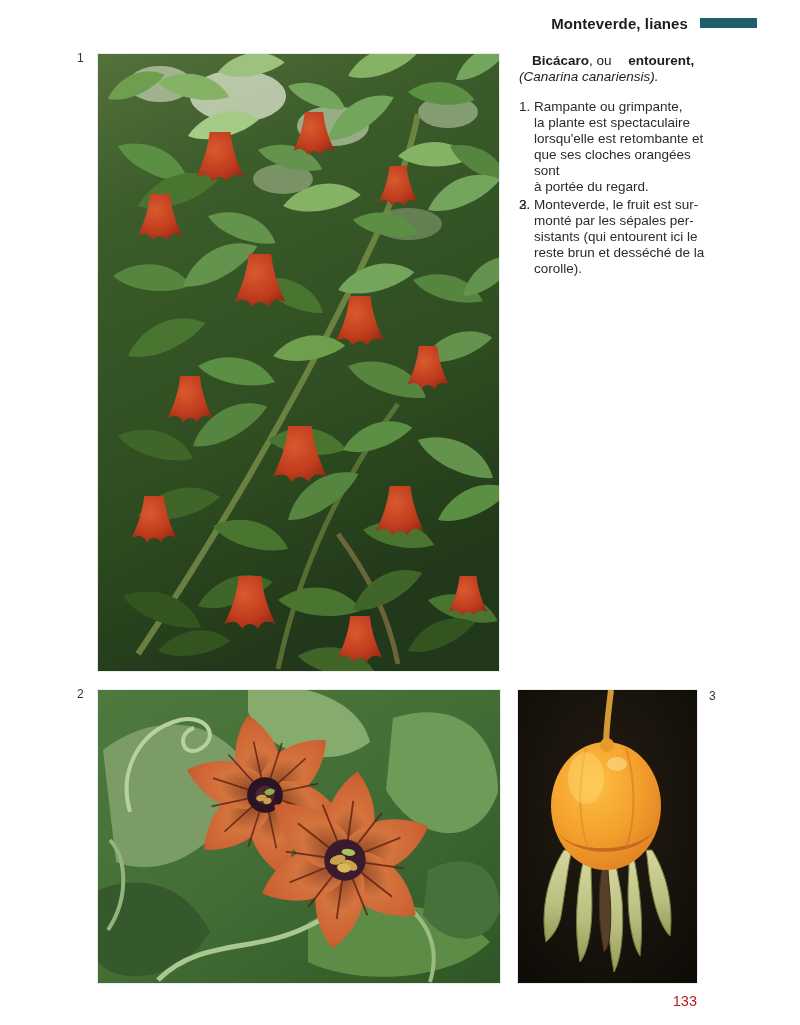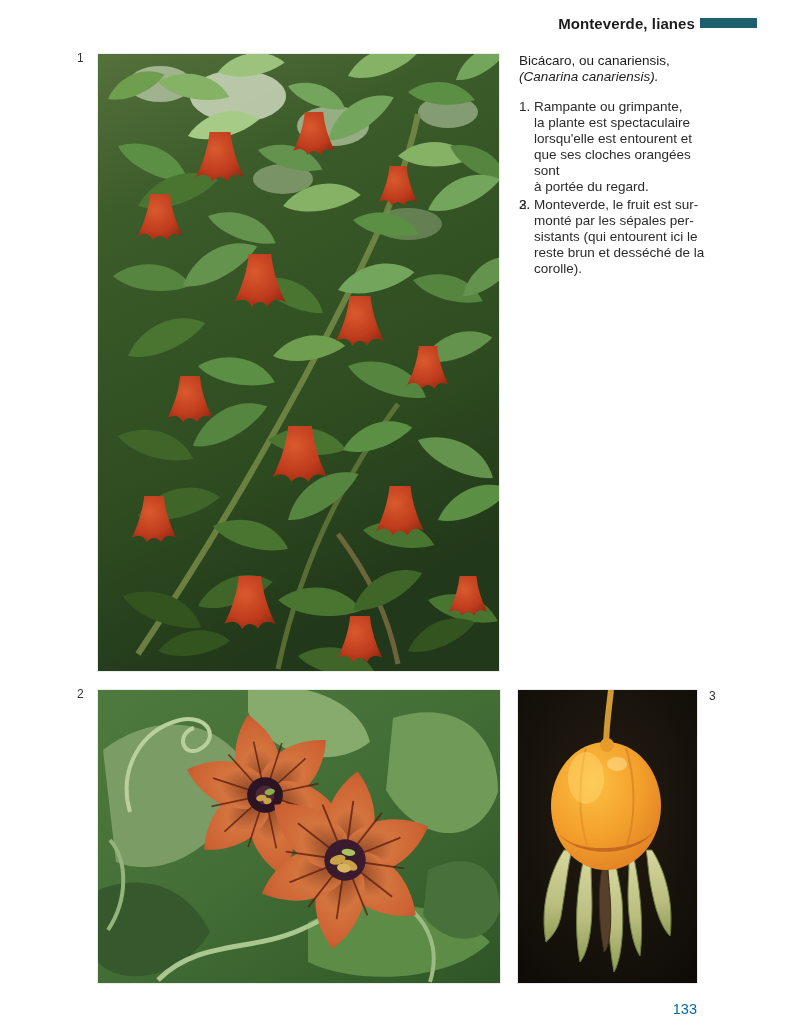--- a/index.html
+++ b/index.html
@@ -3,44 +3,44 @@
 <meta charset="utf-8">
 <style>
   html,body{margin:0;padding:0;background:#e8e8e8;}
   .page{
     position:relative;width:800px;height:1025px;background:#ffffff;
     font-family:"Liberation Sans","DejaVu Sans",sans-serif;
     margin:0 auto;overflow:hidden;color:#2b2b2b;
   }
   
   .header{position:absolute;top:15px;left:0;width:757px;height:16px;
-    display:flex;justify-content:flex-end;align-items:center;gap:5px;}
+    display:flex;justify-content:flex-end;align-items:center;gap:12px;}
   .header-title{font-size:15px;font-weight:bold;color:#1c1c1c;letter-spacing:0.1px;}
   .header-bar{width:57px;height:10px;background:#1d5f6d;}
   
   .photo{position:absolute;overflow:hidden;box-shadow:0 0 0 1px rgba(0,0,0,0.08);}
   .photo svg{display:block;width:100%;height:100%;}
   .photo1{left:98px;top:54px;width:401px;height:617px;}
   .photo2{left:98px;top:690px;width:402px;height:293px;}
   .photo3{left:518px;top:690px;width:179px;height:293px;}
   .fig-num{position:absolute;font-size:12px;color:#333;}
   .fig-num1{left:77px;top:51px;}
   .fig-num2{left:77px;top:687px;}
   .fig-num3{left:709px;top:689px;}
   
   .text-col{position:absolute;left:519px;top:53px;width:198px;font-size:13.5px;line-height:16px;}
   .article-title{margin:0;font-size:13.5px;line-height:16px;color:#1c1c1c;}
-  .article-title .b{font-weight:normal;}
+  .article-title .b{font-weight:bold;margin-left:13px;}
   .latin{font-style:italic;}
   .item-list{margin-top:14px;}
   .item{position:relative;padding-left:15px;margin-bottom:2px;line-height:16px;}
   .item .num{position:absolute;left:0;top:0;}
   .item .txt{white-space:pre-line;}
   
-  .page-number{position:absolute;top:993px;right:103px;font-size:14.5px;color:#0369a1;margin-top:8px;}
+  .page-number{position:absolute;top:993px;right:103px;font-size:14.5px;color:#b91c1c;}
 </style>
 </head>
 <body>
 
 <div class="page">
 
   <div class="header">
     <span class="header-title">Monteverde, lianes</span>
     <span class="header-bar"></span>
   </div>
@@ -283,29 +283,29 @@
       <path d="M68,58 C60,90 60,130 70,158" stroke="#e08a25" stroke-width="2" fill="none" opacity="0.6"></path>
       <path d="M108,58 C118,90 118,130 108,158" stroke="#d07a22" stroke-width="2" fill="none" opacity="0.6"></path>
       <ellipse cx="68" cy="88" rx="18" ry="26" fill="#ffd971" opacity="0.45"></ellipse>
       <ellipse cx="99" cy="74" rx="10" ry="7" fill="#ffe59a" opacity="0.5"></ellipse>
       <circle cx="89" cy="55" r="7" fill="#e69a28"></circle>
     </svg>
   </div>
 
   <div class="text-col">
     <p class="article-title">
-      <span class="b">Bicácaro</span><span>, ou </span><span class="b">canariensis,</span><br>
+      <span class="b">Bicácaro</span><span>, ou </span><span class="b">entourent,</span><br>
       <span class="latin">(Canarina canariensis).</span>
     </p>
     <div class="item-list">
       <div class="item">
         <span class="num">1.</span>
         <span class="txt">Rampante ou grimpante,
 la plante est spectaculaire
-lorsqu'elle est entourent et
+lorsqu'elle est retombante et
 que ses cloches orangées sont
 à portée du regard.</span>
       </div>
       <div class="item">
         <span class="num">2.</span>
       </div>
       <div class="item">
         <span class="num">3.</span>
         <span class="txt">Monteverde, le fruit est sur-
 monté par les sépales per-

